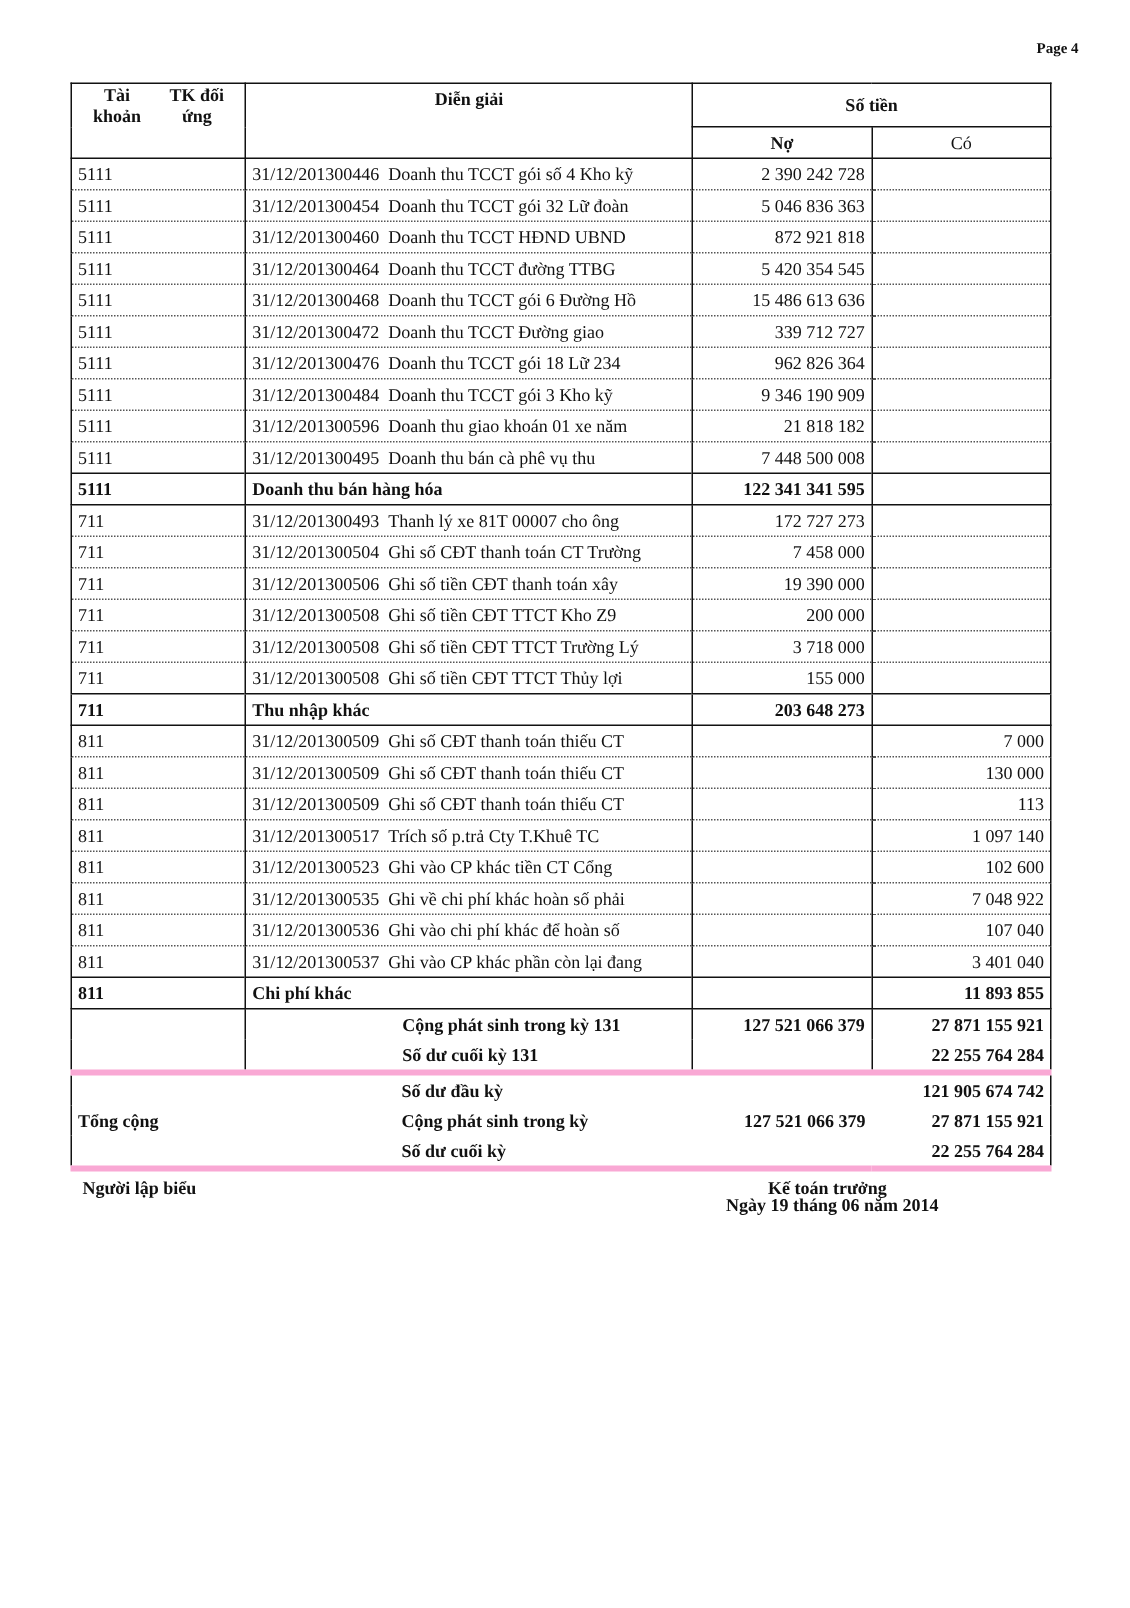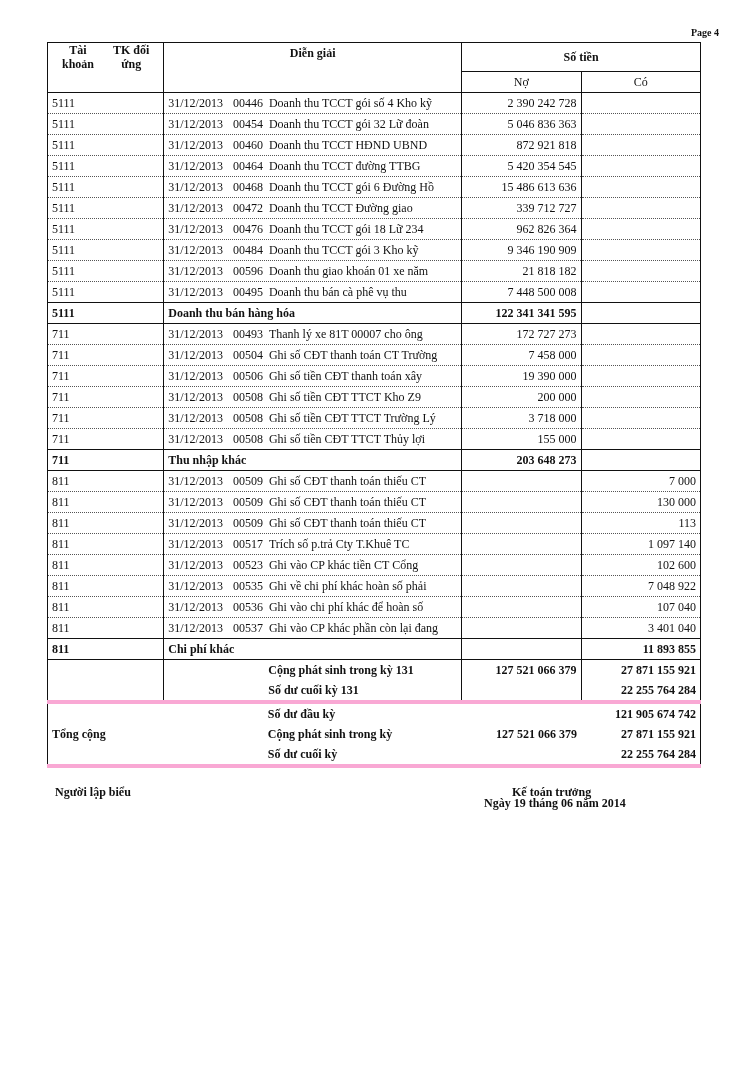--- a/index.html
+++ b/index.html
@@ -1,37 +1,37 @@
 <!DOCTYPE html>
 <html><head>
 <meta charset="utf-8">
 <style>
   html, body { margin:0; padding:0; background:#fff; }
   body { width:753px; height:1072px; position:relative; font-family:"Liberation Serif", serif; color:#111; font-size:12px; }
   .page-label { position:absolute; top:27px; left:691px; font-weight:bold; font-size:10px; }
-  table.ledger { position:absolute; top:42px; left:47px; width:654px; border-collapse:collapse; table-layout:fixed;padding-left:31px; }
+  table.ledger { position:absolute; top:55px; left:47px; width:654px; border-collapse:collapse; table-layout:fixed;padding-left:31px; }
   table.ledger td { padding:0 4px; height:20px; line-height:20px; white-space:nowrap; overflow:hidden; }
   .col-tk { width:110px; }
   .col-desc { width:282px; }
   .col-no { width:113px; }
   .col-co { width:113px; }
   .hdr td { font-weight:bold; text-align:center; vertical-align:top; }
   .hdr1 td { height:30px; line-height:15px; padding-top:2px; }
   .hdr2 td { height:26px; line-height:26px; }
   .b { border:1px solid #111; }
   .bl { border-left:1px solid #111; }
   .br { border-right:1px solid #111; }
   .bt { border-top:1px solid #111; }
   .bb { border-bottom:4px solid #f9a8d4; }
   .dot { border-bottom:1px dotted #555; }
   .acct { text-align:left; }
   .num { text-align:right; }
   .bold { font-weight:bold; }
   .tk-inner { display:flex; justify-content:space-between; padding:0 6px; line-height:14px; }
-  .date { margin-right:10px; }
+  .date { margin-right:0; }
   .code { margin-right:6px; }
   .sum-lbl { padding-left:104px !important; }
   .footer { position:absolute; font-size:12px; font-weight:bold; }
 </style>
 </head>
 <body>
 
 <div class="page-label">Page 4</div>
 
 <table class="ledger">
@@ -46,21 +46,21 @@
       <td class="b" rowspan="2">
         <div class="tk-inner">
           <span style="width:40px;white-space:normal;text-align:center;">Tài khoản</span>
           <span style="width:44px;white-space:normal;text-align:center;">TK đối ứng</span>
         </div>
       </td>
       <td class="b" rowspan="2">Diễn giải</td>
       <td class="b" colspan="2" style="line-height:28px;">Số tiền</td>
     </tr>
     <tr class="hdr hdr2">
-      <td class="b" style="font-weight:normal;margin-top:37px;">Nợ</td>
+      <td class="b" style="font-weight:bold;margin-top:37px;">Nợ</td>
       <td class="b" style="font-weight:normal;">Có</td>
     </tr>
   <tr>
         <td class="acct bl br dot">5111</td>
         <td class="br dot"><span class="date">31/12/2013</span><span class="code">00446</span><span>Doanh thu TCCT gói số 4 Kho kỹ</span></td>
         <td class="num br dot">2 390 242 728</td>
         <td class="num br dot"></td>
       </tr>
       <tr>
         <td class="acct bl br dot">5111</td>

